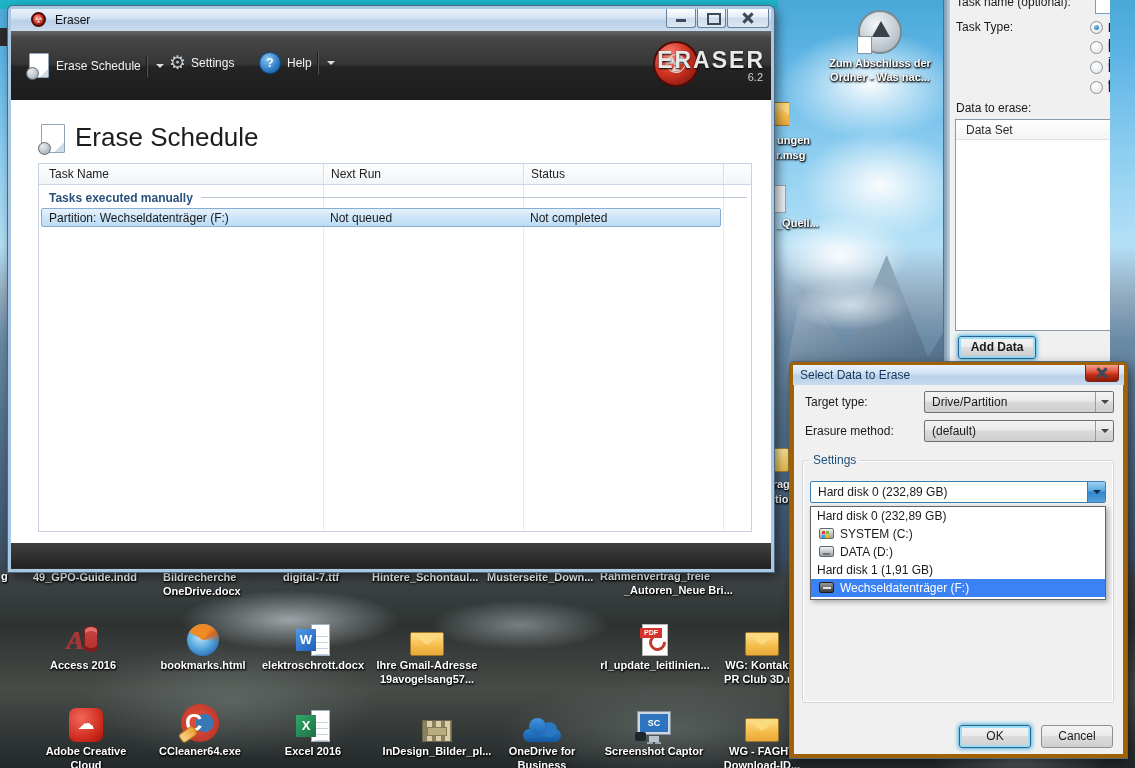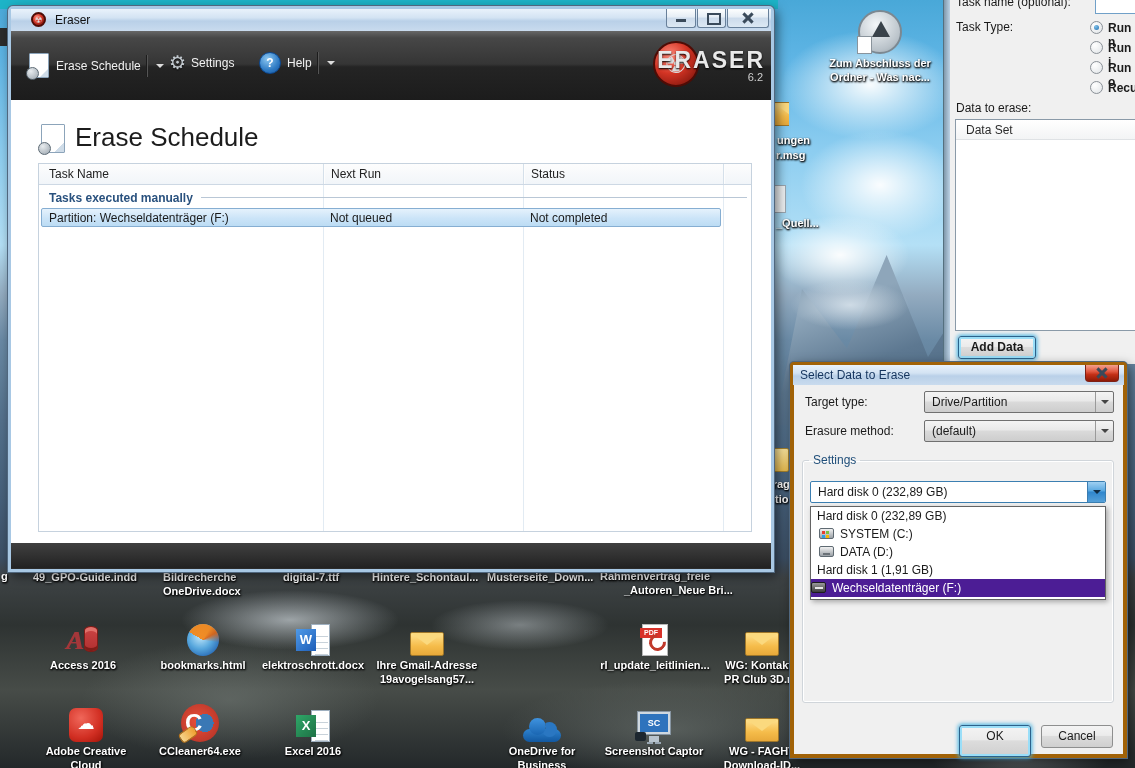--- a/index.html
+++ b/index.html
@@ -227,20 +227,26 @@
   </div>
   <div class="dicon" style="left:258px;top:698px">
     <div class="art">
         <span class="ic ic-excel">
           <span class="pg"></span>
           <span class="sq">X</span>
         </span>
       </div>
     <div class="dlabel">Excel 2016</div>
   </div>
+  <div class="dicon" style="left:382px;top:698px">
+    <div class="art">
+        <span class="ic ic-id"></span>
+      </div>
+    <div class="dlabel">InDesign_Bilder_pl...</div>
+  </div>
   <div class="dicon" style="left:487px;top:698px">
     <div class="art">
         <span class="ic ic-od"></span>
       </div>
     <div class="dlabel">OneDrive for</div>
     <div class="dlabel">Business</div>
   </div>
   <div class="dicon" style="left:599px;top:698px">
     <div class="art">
         <span class="ic ic-sc">
@@ -328,21 +334,21 @@
           <span style="position:absolute;left:288px;top:2px">Not queued</span>
           <span style="position:absolute;left:488px;top:2px">Not completed</span>
         </div>
       </div>
     </div>
 
     <div style="height:25px;background:linear-gradient(180deg,#404040,#222)"></div>
   </div>
 
   <div style="position:absolute;left:944px;top:0;width:6px;height:364px;background:linear-gradient(90deg,#7f98ab,#bcd2e6);box-shadow:-1px 0 0 #55707f"></div>
-  <div style="position:absolute;left:950px;top:0;width:185px;height:364px;background:#f0f0f0;overflow:hidden">
+  <div style="position:absolute;left:950px;top:0;width:160px;height:364px;background:#f0f0f0;overflow:hidden">
     <span style="position:absolute;left:6px;top:-5px">Task name (optional):</span>
     <input style="position: absolute; left: 145px; top: -10px; width: 48px; height: 24px; border: 1px solid rgb(112, 160, 200); background: rgb(255, 255, 255); font: 12px &quot;Liberation Sans&quot;, sans-serif; padding: 0px 4px;" value="">
     <span style="position:absolute;left:6px;top:20px">Task Type:</span>
 
     <span class="radio on" style="left:140px;top:21px"></span>
     <span style="position:absolute;left:158px;top:21px;font-weight:bold">Run n</span>
     <span class="radio" style="left:140px;top:41px"></span>
     <span style="position:absolute;left:158px;top:41px;font-weight:bold">Run i</span>
     <span class="radio" style="left:140px;top:61px"></span>
     <span style="position:absolute;left:158px;top:61px;font-weight:bold">Run o</span>
@@ -380,21 +386,21 @@
       <div class="cmb open" style="position:absolute;left:16px;top:96px;width:296px;height:22px">
         <span>Hard disk 0 (232,89 GB)</span>
         <span class="arrbtn"></span>
       </div>
 
       <div style="position:absolute;left:16px;top:121px;width:296px;height:94px;background:#fff;border:1px solid #646464;box-shadow:2px 2px 5px rgba(0,0,0,.3)">
         <div style="height:18px;line-height:18px;padding-left:6px;white-space:nowrap">Hard disk 0 (232,89 GB)</div>
         <div style="height:18px;line-height:18px;padding-left:8px;white-space:nowrap"><span class="drv drv-sys"></span><span>SYSTEM (C:)</span></div>
         <div style="height:18px;line-height:18px;padding-left:8px;white-space:nowrap"><span class="drv drv-data"></span><span>DATA (D:)</span></div>
         <div style="height:18px;line-height:18px;padding-left:6px;white-space:nowrap">Hard disk 1 (1,91 GB)</div>
-        <div style="height:18px;line-height:18px;white-space:nowrap;background:#4c1d95;color:#fff"><span class="drv drv-rem"></span><span>Wechseldatenträger (F:)</span></div>
-      </div>
-
-      <div class="btn7 focus" style="position:absolute;left:165px;top:340px;width:72px;height:32px;line-height:21px">OK</div>
+        <div style="height:18px;line-height:18px;padding-left:8px;white-space:nowrap;background:#3b82f6;color:#fff"><span class="drv drv-rem"></span><span>Wechseldatenträger (F:)</span></div>
+      </div>
+
+      <div class="btn7 focus" style="position:absolute;left:165px;top:340px;width:72px;height:23px;line-height:21px">OK</div>
       <div class="btn7" style="position:absolute;left:247px;top:340px;width:72px;height:23px;line-height:21px">Cancel</div>
     </div>
   </div>
 
 </div>
 
 </body></html>

